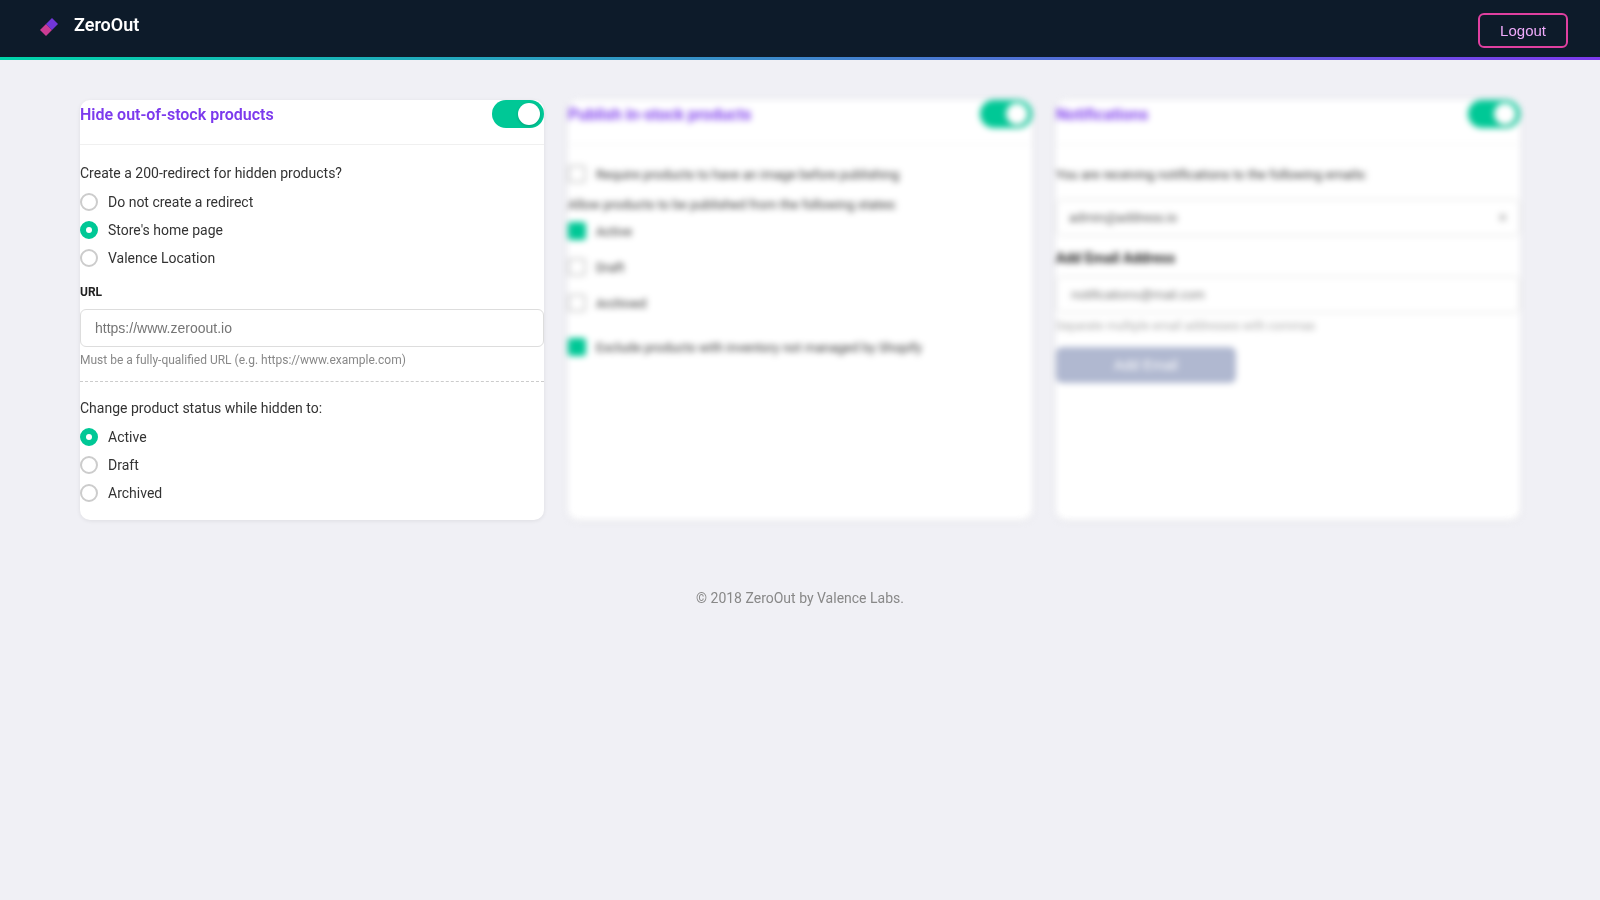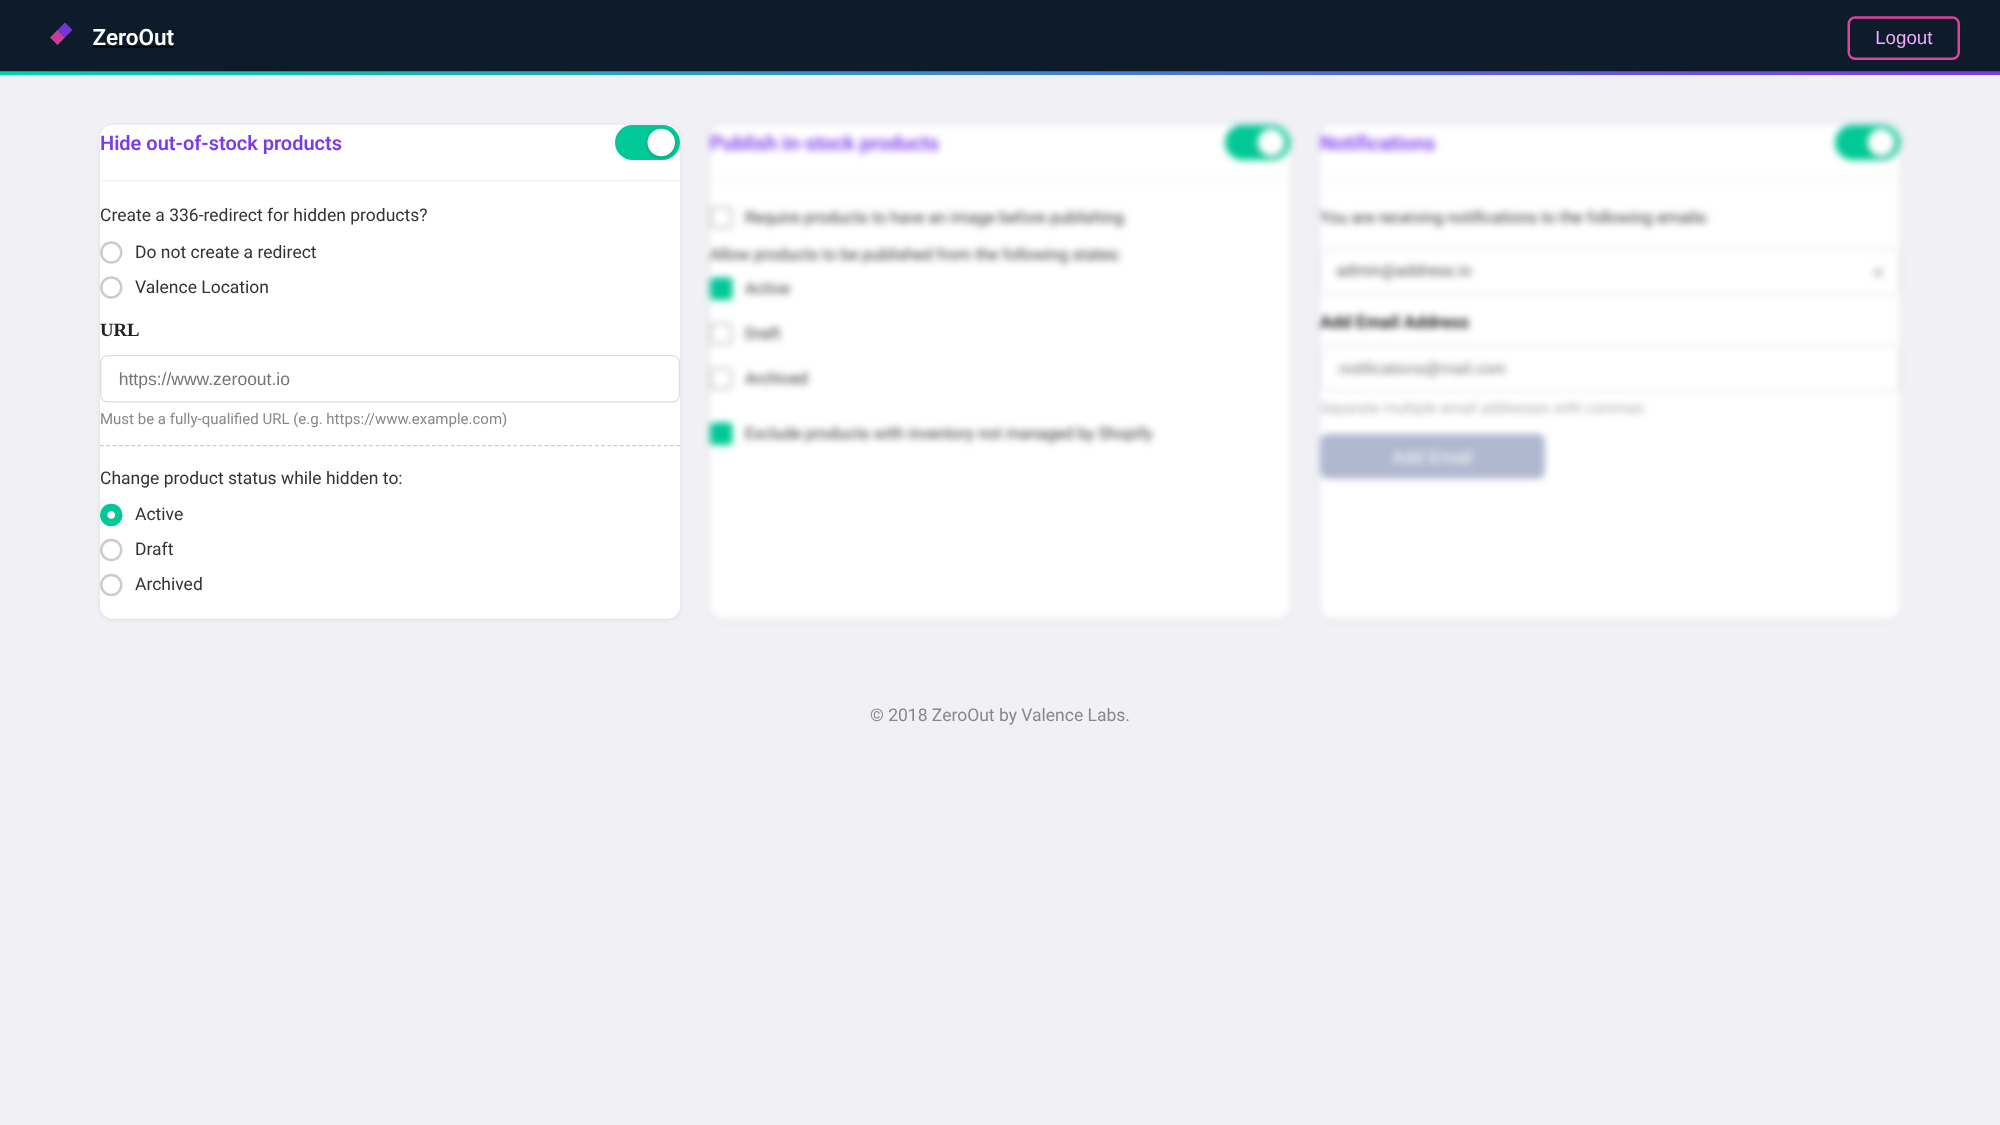--- a/index.html
+++ b/index.html
@@ -24,23 +24,22 @@
       position: absolute;
       bottom: 0;
       left: 0;
       right: 0;
       height: 3px;
       background: linear-gradient(90deg, #00d4aa, #7c3aed);
     }
 
     .logo-container {
       display: flex;
-      align-items: center;
+      align-items: flex-start;
       gap: 10px;
-      text-decoration: underline;
     }
 
     .logo-icon {
       width: 32px;
       height: 32px;
     }
 
     .logo-text {
       color: white;
       font-size: 18px;
@@ -169,25 +168,24 @@
       height: 6px;
       background: white;
       border-radius: 50%;
       top: 50%;
       left: 50%;
       transform: translate(-50%, -50%);
     }
 
     
     .url-label {
-      font-size: 15px;
+      font-size: 12px;
       font-weight: 700;
       color: #222;
       margin-bottom: 10px;
-      font-family: Liberation Serif, serif;
     }
 
     .url-input {
       width: 100%;
       border: 1px solid #ddd;
       border-radius: 6px;
       padding: 10px 14px;
       font-size: 14px;
       color: #aaa;
       outline: none;
@@ -317,26 +315,30 @@
 <main class="main">
 
   <div class="cards-row">
 
     <div class="card">
       <div class="card-header">
         <span class="card-title">Hide out-of-stock products</span>
         <div class="toggle"></div>
       </div>
 
-      <p class="section-label">Create a 336-redirect for hidden products?</p>
+      <p class="section-label">Create a 200-redirect for hidden products?</p>
 
       <div class="radio-group">
         <label class="radio-item">
           <div class="radio-circle"></div>
           <span>Do not create a redirect</span>
+        </label>
+        <label class="radio-item">
+          <div class="radio-circle checked"></div>
+          <span>Store's home page</span>
         </label>
         <label class="radio-item">
           <div class="radio-circle"></div>
           <span>Valence Location</span>
         </label>
       </div>
 
       <p class="url-label">URL</p>
       <input class="url-input" type="text" placeholder="https://www.zeroout.io" style="">
       <p class="url-hint">Must be a fully-qualified URL (e.g. https://www.example.com)</p>

